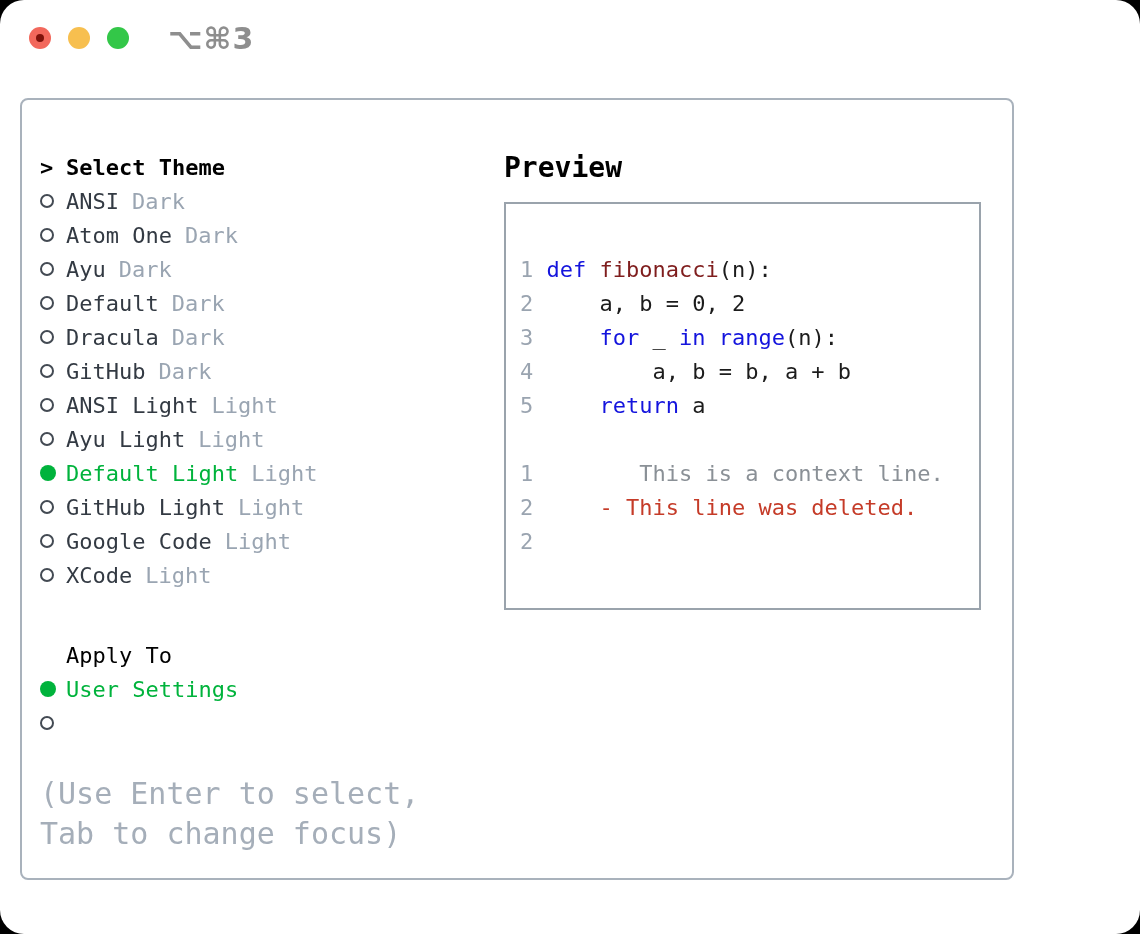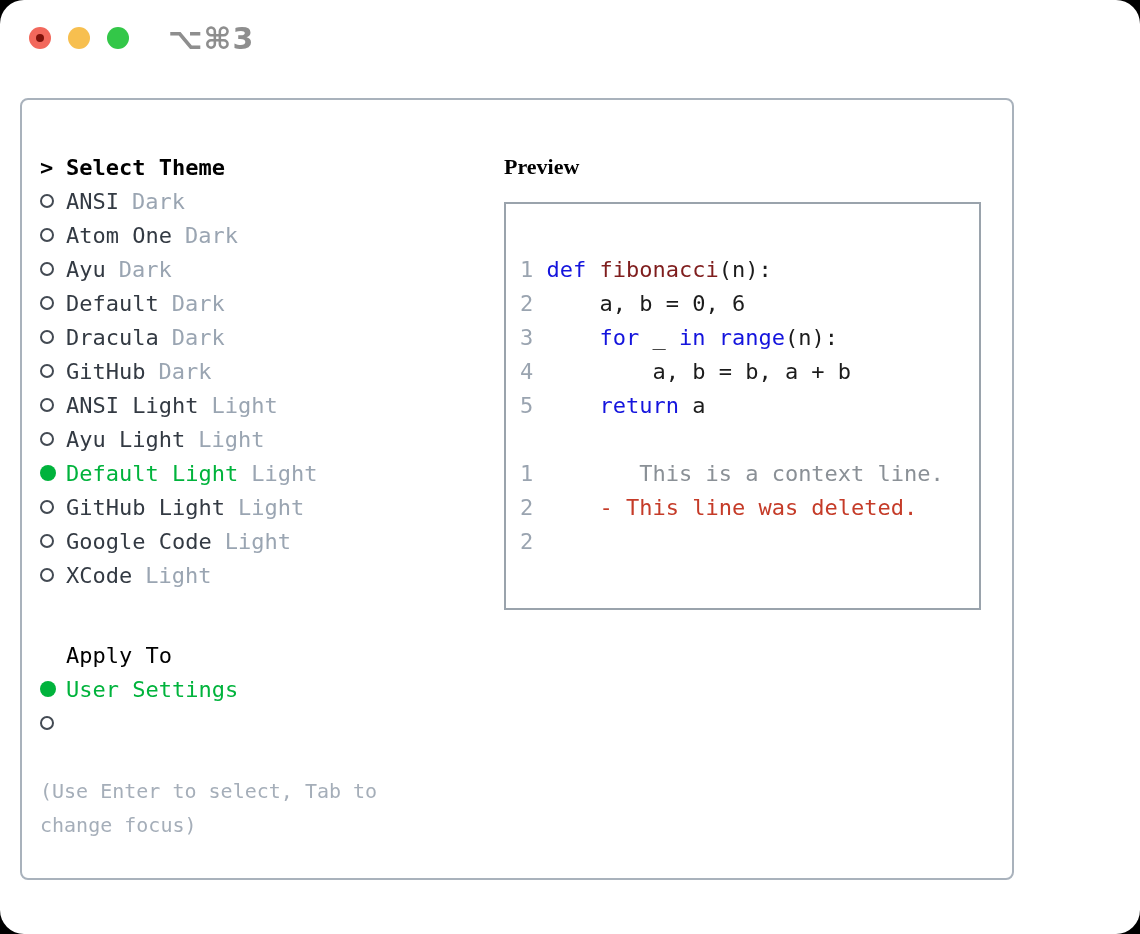--- a/index.html
+++ b/index.html
@@ -44,29 +44,29 @@
     border: 2px solid #434a53; background: transparent;
   }
   .radio.on { border: none; width: 16px; height: 16px; background: var(--accent_green); }
   .header-text { font-weight: bold; color: var(--header_black); }
   .apply-header { padding-left: 26px; color: var(--header_black); margin-top: 12px; }
   .theme-name { color: var(--theme_name); }
   .theme-name.sel { color: var(--accent_green); }
   .tag { color: var(--tag_gray); margin-left: 13px; }
   .blank-row { height: 34px; }
   .hint {
-    width: 420px; font-size: 20px; line-height: 34px;
+    width: 420px; font-size: 30px; line-height: 40px;
     color: var(--hint_gray); white-space: normal;
   }
 
   
   .right-col { flex: 1; }
   .preview-title {
     height: 34px; display: flex; align-items: center;
-    font-size: 22px; font-weight: bold; color: var(--header_black); font-family: Liberation Serif, serif;
+    font-size: 28px; font-weight: bold; color: var(--header_black);
   }
   .preview-box {
     margin-top: 18px; width: 477px; height: 408px;
     border: 2px solid var(--preview_border); background: #fff;
     padding: 48px 8px 0 14px; overflow: hidden;
   }
   .code-row { height: 34px; display: flex; align-items: center; font-size: 22px; white-space: pre; }
   .lineno {
     display: inline-block; width: 1ch; margin-right: 1ch;
     color: var(--line_number); text-align: right; flex: none;
@@ -123,21 +123,21 @@
       <div class="blank-row"></div>
 
       <div class="hint">(Use Enter to select, Tab to change focus)</div>
     </div>
 
     <div class="right-col">
       <div class="preview-title">Preview</div>
       <div class="preview-box">
         <div id="code-lines">
             <div class="code-row"><span class="lineno">1</span><span style="color: rgb(20, 20, 221);">def</span><span style="color: rgb(28, 28, 28);"> </span><span style="color: #7f1d1d;">fibonacci</span><span style="color: rgb(28, 28, 28);">(n):</span></div>
-            <div class="code-row"><span class="lineno">2</span><span style="color: rgb(28, 28, 28);">    a, b = 0, 6</span></div>
+            <div class="code-row"><span class="lineno">2</span><span style="color: rgb(28, 28, 28);">    a, b = 0, 2</span></div>
             <div class="code-row"><span class="lineno">3</span><span style="color: rgb(28, 28, 28);">    </span><span style="color: rgb(20, 20, 221);">for</span><span style="color: rgb(28, 28, 28);"> _ </span><span style="color: rgb(20, 20, 221);">in</span><span style="color: rgb(28, 28, 28);"> </span><span style="color: rgb(20, 20, 221);">range</span><span style="color: rgb(28, 28, 28);">(n):</span></div>
             <div class="code-row"><span class="lineno">4</span><span style="color: rgb(28, 28, 28);">        a, b = b, a + b</span></div>
             <div class="code-row"><span class="lineno">5</span><span style="color: rgb(28, 28, 28);">    </span><span style="color: rgb(20, 20, 221);">return</span><span style="color: rgb(28, 28, 28);"> a</span></div>
             <div class="code-row"><span class="lineno"></span></div>
             <div class="code-row"><span class="lineno">1</span><span style="color: rgb(138, 144, 150);">       This is a context line.</span></div>
             <div class="code-row"><span class="lineno">2</span><span style="color: rgb(197, 59, 40);">    - This line was deleted.</span></div>
             <div class="code-row"><span class="lineno">2</span></div>
           </div>
       </div>
     </div>

